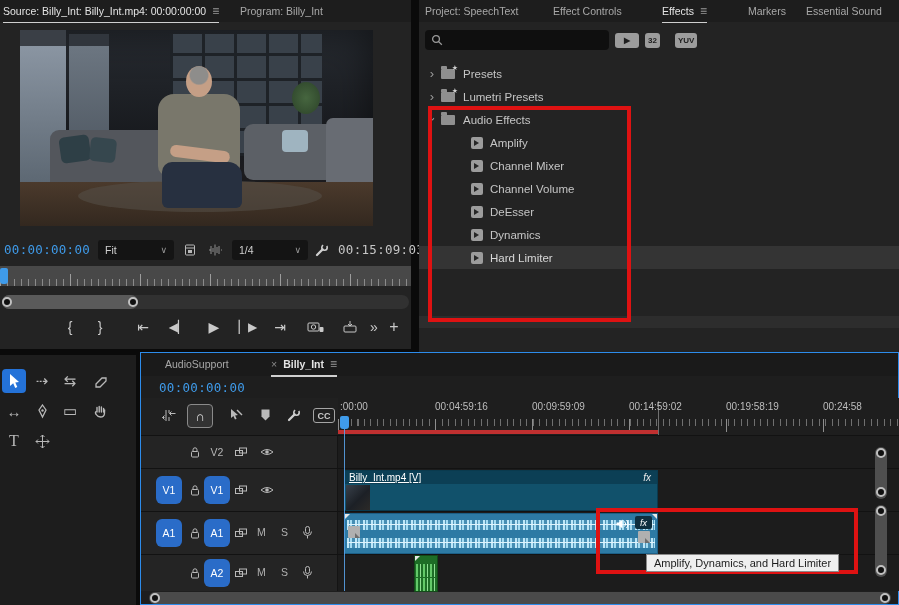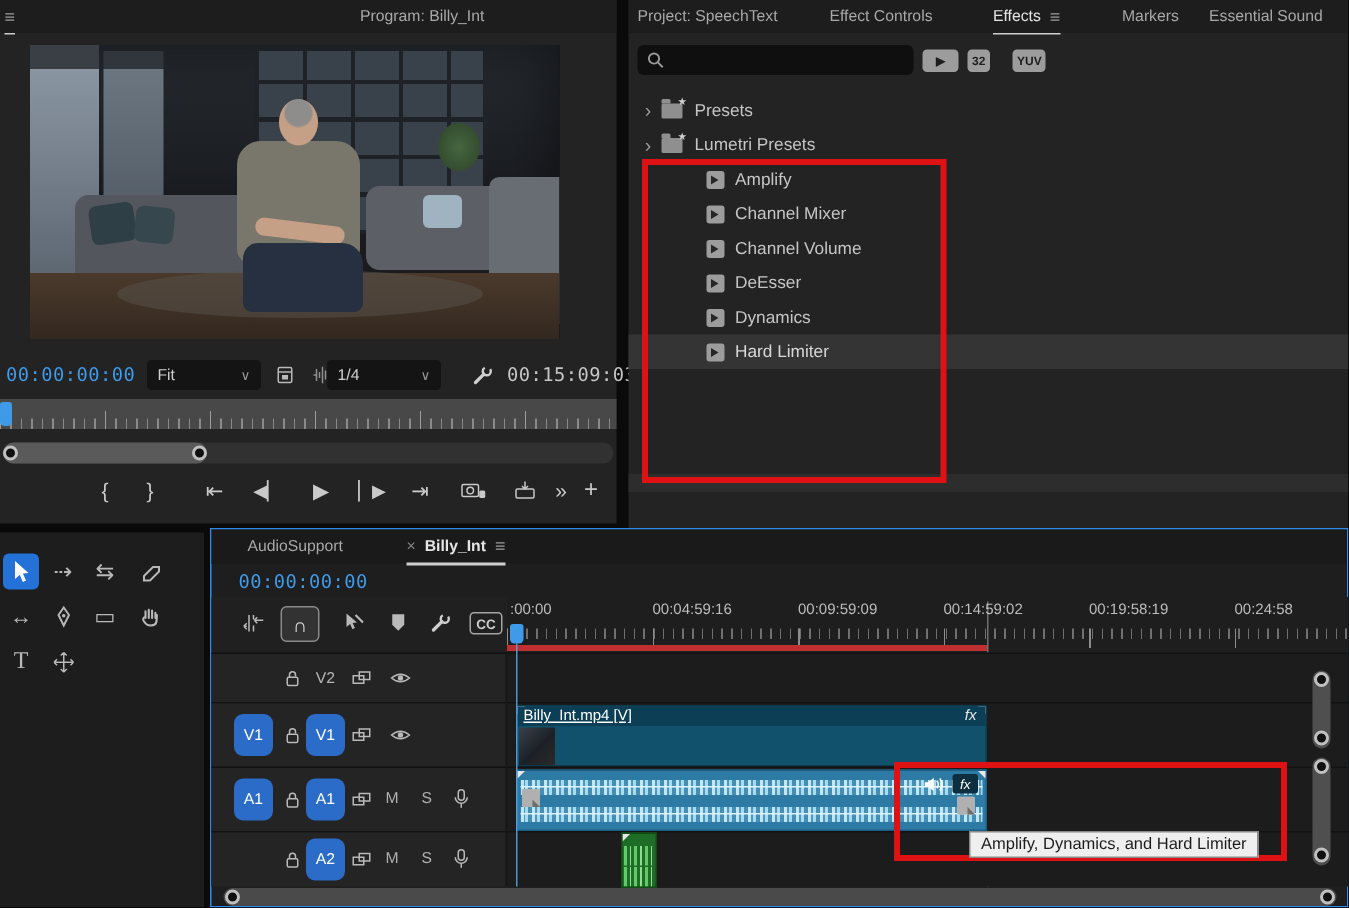--- a/index.html
+++ b/index.html
@@ -121,20 +121,21 @@
   .hbar{position:absolute;height:12px;background:#4a4a4a;border-radius:6px;}
 </style>
 </head>
 <body>
 
 <div class="app">
 
   <section class="panel source">
     <div class="tabbar">
       <div class="tab active" style="left:3px;">
+        <span>Source: Billy_Int: Billy_Int.mp4: 00:00:00:00</span>
         <span class="hmb">≡</span>
       </div>
       <div class="tab" style="left:240px;">
         <span>Program: Billy_Int</span>
       </div>
     </div>
 
     <div class="video-frame">
       <div class="vf" style="left:0;top:0;width:46px;height:152px;background:linear-gradient(#3a3f46 0 16px,#8a95a2 16px,#5d6873);"></div>
       <div class="vf" style="left:49px;top:4px;width:40px;height:132px;background:linear-gradient(#31363d 0 12px,#6c7681 12px,#4d5660);"></div>
@@ -167,21 +168,21 @@
             <rect x="2.5" y="2" width="9" height="10" rx="1" stroke="#b9b9b9" fill="none"></rect>
             <line x1="2.5" y1="5" x2="11.5" y2="5" stroke="#b9b9b9"></line>
             <rect x="5" y="7" width="4" height="3" fill="#b9b9b9"></rect>
           </svg>
       </span>
       <span class="ic" style="left:206px;top:3px;">
         <svg width="15" height="14" viewBox="0 0 15 14">
             <path d="M1 7h2M3 3v8M5 5v4M7 1.5v11M9 4v6M11 3v8M13 7h1" stroke="#8f8f8f" fill="none"></path>
           </svg>
       </span>
-      <div class="dd" style="left:218px;top:2px;width:62px;align-items:center;">
+      <div class="dd" style="left:232px;top:2px;width:62px;align-items:center;">
         <span>1/4</span>
         <span style="font-size:9px;color:#9a9a9a;">∨</span>
       </div>
       <span class="ic" style="left:312px;top:3px;">
         <svg width="15" height="15" viewBox="0 0 15 15">
             <circle cx="10.5" cy="4.5" r="2.7" stroke="#cfcfcf" fill="none" stroke-width="1.6" stroke-dasharray="11 4"></circle>
             <path d="M8.6 6.4 L3 12" stroke="#cfcfcf" stroke-width="2.2" stroke-linecap="round"></path>
           </svg>
       </span>
       <span class="tc grey mono" style="position:absolute;left:338px;top:4px;">00:15:09:03</span>
@@ -270,20 +271,25 @@
             <i class="star">★</i>
           </span>
           <span class="tlabel">Presets</span>
         </div>
         <div class="trow lvl0">
           <span class="chev">›</span>
           <span class="ficon">
             <i class="star">★</i>
           </span>
           <span class="tlabel">Lumetri Presets</span>
+        </div>
+        <div class="trow lvl0">
+          <span class="chev open">›</span>
+          <span class="ficon"></span>
+          <span class="tlabel">Audio Effects</span>
         </div>
         <div class="trow lvl2">
           <span class="eicon"></span>
           <span class="tlabel">Amplify</span>
         </div>
         <div class="trow lvl2">
           <span class="eicon"></span>
           <span class="tlabel">Channel Mixer</span>
         </div>
         <div class="trow lvl2">

